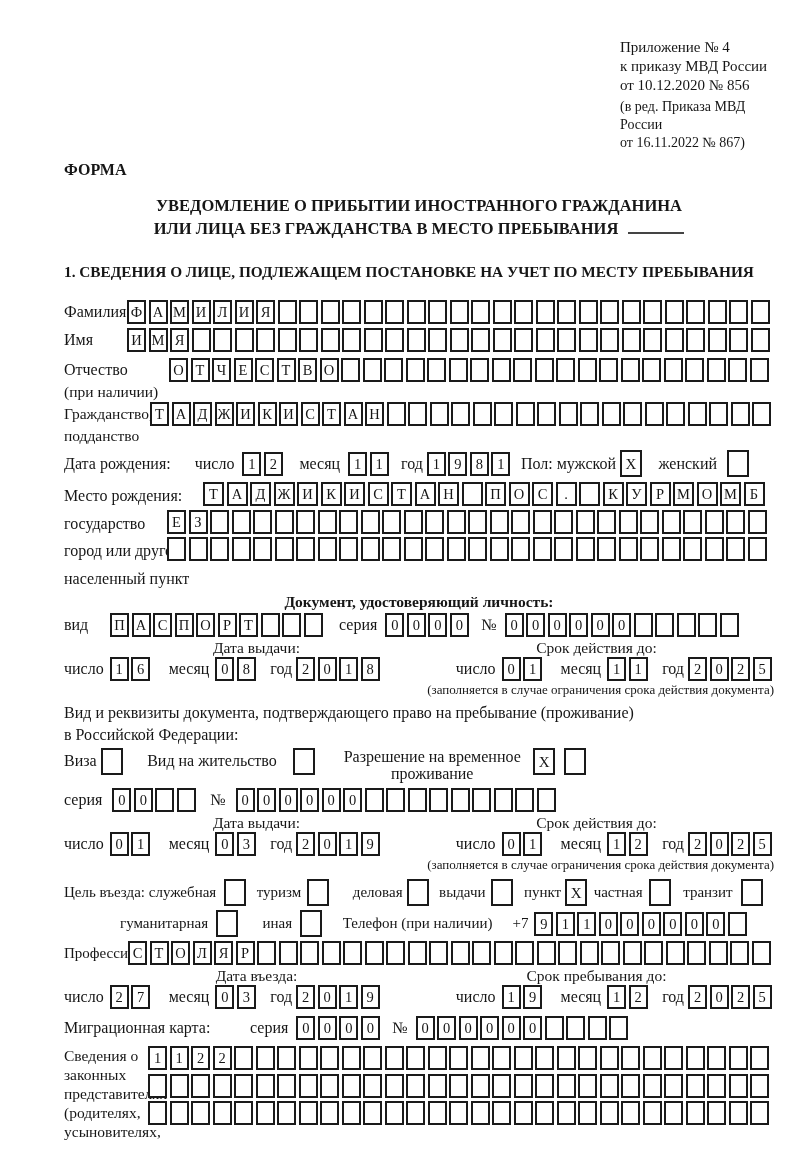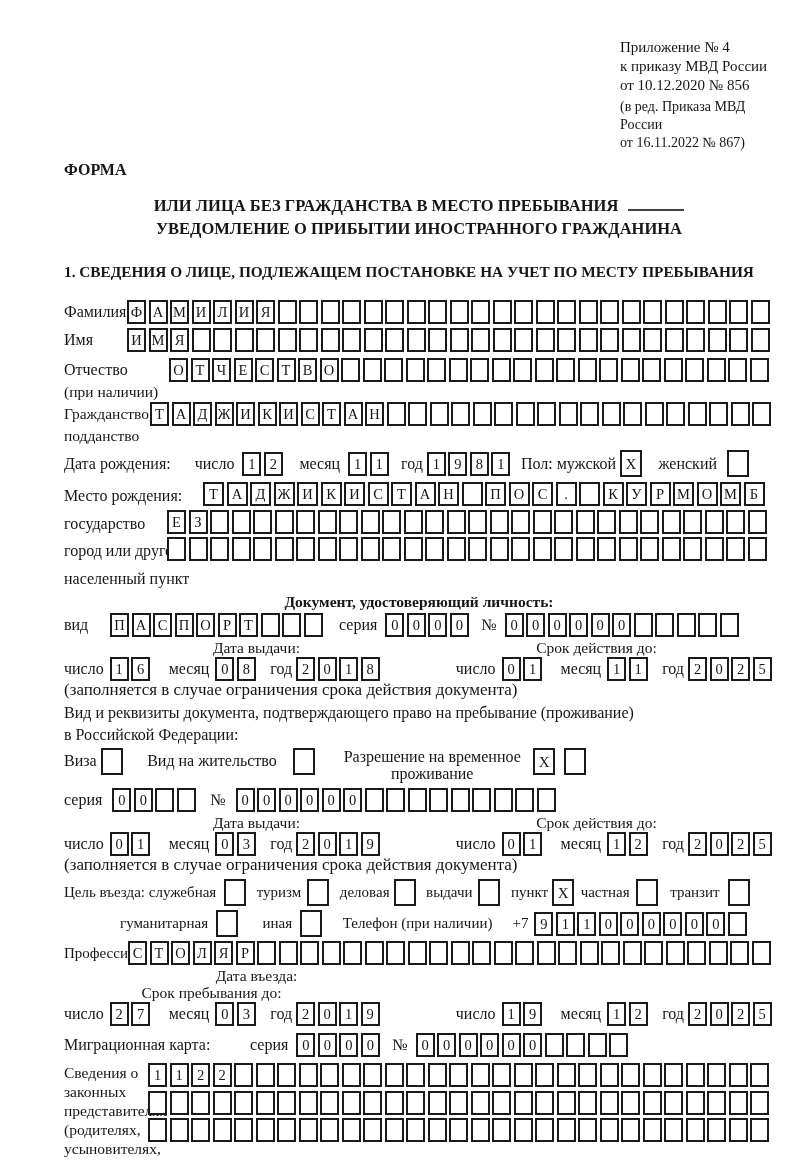--- a/index.html
+++ b/index.html
@@ -21,21 +21,21 @@
   
   .ref{margin:38px 0 0 556px;font-size:15px;line-height:19px;}
   .ref-sub{margin-top:3px;font-size:14px;line-height:18px;}
   .forma{margin-top:9px;padding-right:36px;text-align:left;font-weight:bold;font-size:16px;}
   .title{margin-top:15px;text-align:center;font-weight:bold;font-size:16.5px;line-height:23px;}
   .blank-line{display:inline-block;width:56px;border-bottom:2px solid #444;margin-left:10px;}
   .sec-head{margin-top:23px;font-weight:bold;font-size:15.3px;white-space:nowrap;}
   .row{display:flex;align-items:center;}
   .lbl{white-space:nowrap;font-size:16px;}
   .small-lbl{font-size:15.5px;line-height:17px;}
-  .note{font-size:17px;line-height:15px;}
+  .note{font-size:13px;line-height:15px;text-align:right;}
   .center-bold{font-weight:bold;text-align:center;font-size:15.5px;line-height:18px;}
   .dual{display:flex;font-size:15.5px;line-height:17px;font-weight:normal;}
   .dh-left{width:385px;text-align:center;}
   .dh-right{width:295px;text-align:center;}
   .dates{display:flex;align-items:center;}
   .dgroup{display:flex;align-items:center;}
   .dgroup-left{width:400px;}
   .w-lbl{margin-right:6px;}
   
   .lw-fam{width:63px;}
@@ -56,22 +56,22 @@
   <div>от 10.12.2020 № 856</div>
   <div class="ref-sub">
     <div>(в ред. Приказа МВД России</div>
     <div>от 16.11.2022 № 867)</div>
   </div>
 </div>
 
 <div class="forma">ФОРМА</div>
 
 <div class="title">
+  <div>УВЕДОМЛЕНИЕ О ПРИБЫТИИ ИНОСТРАННОГО ГРАЖДАНИНА</div>
   <div><span>ИЛИ ЛИЦА БЕЗ ГРАЖДАНСТВА В МЕСТО ПРЕБЫВАНИЯ</span><span class="blank-line"></span></div>
-  <div>УВЕДОМЛЕНИЕ О ПРИБЫТИИ ИНОСТРАННОГО ГРАЖДАНИНА</div>
 </div>
 
 <div class="sec-head">1. СВЕДЕНИЯ О ЛИЦЕ, ПОДЛЕЖАЩЕМ ПОСТАНОВКЕ НА УЧЕТ ПО МЕСТУ ПРЕБЫВАНИЯ</div>
 
 <div class="row" style="margin-top:19px;">
   <span class="lbl lw-fam">Фамилия</span>
   <span class="boxes">
       <span class="cell">Ф</span>
       <span class="cell">А</span>
       <span class="cell">М</span>
@@ -530,21 +530,21 @@
 
 <div class="row" style="margin-top:7px;font-size:15px;">
   <span class="nowrap">Цель въезда: служебная</span>
   <span class="boxes cb" style="margin-left:8px;">
       <span class="cell"></span>
     </span>
   <span class="nowrap" style="margin-left:8px;">туризм</span>
   <span class="boxes cb" style="margin-left:6px;">
       <span class="cell"></span>
     </span>
-  <span class="nowrap" style="margin-left:8px;">деловая</span>
+  <span class="nowrap" style="margin-left:21px;">деловая</span>
   <span class="boxes cb" style="margin-left:4px;">
       <span class="cell"></span>
     </span>
   <span class="nowrap" style="margin-left:8px;">выдачи</span>
   <span class="boxes cb" style="margin-left:6px;">
       <span class="cell"></span>
     </span>
   <span class="nowrap" style="margin-left:8px;">пункт</span>
   <span class="boxes cb" style="margin-left:4px;">
       <span class="cell">X</span>
@@ -613,21 +613,21 @@
       <span class="cell"></span>
       <span class="cell"></span>
       <span class="cell"></span>
       <span class="cell"></span>
       <span class="cell"></span>
       <span class="cell"></span>
       <span class="cell"></span>
     </span>
 </div>
 
-<div class="dual" style="margin-top:2px;flex-direction:column;">
+<div class="dual" style="margin-top:2px;">
   <div class="dh-left">Дата въезда:</div>
   <div class="dh-right">Срок пребывания до:</div>
 </div>
 
 <div class="dates" style="margin-top:1px;">
   <div class="dgroup dgroup-left">
     <span class="lbl w-lbl">число</span>
     <span class="boxes">
         <span class="cell">2</span>
         <span class="cell">7</span>

